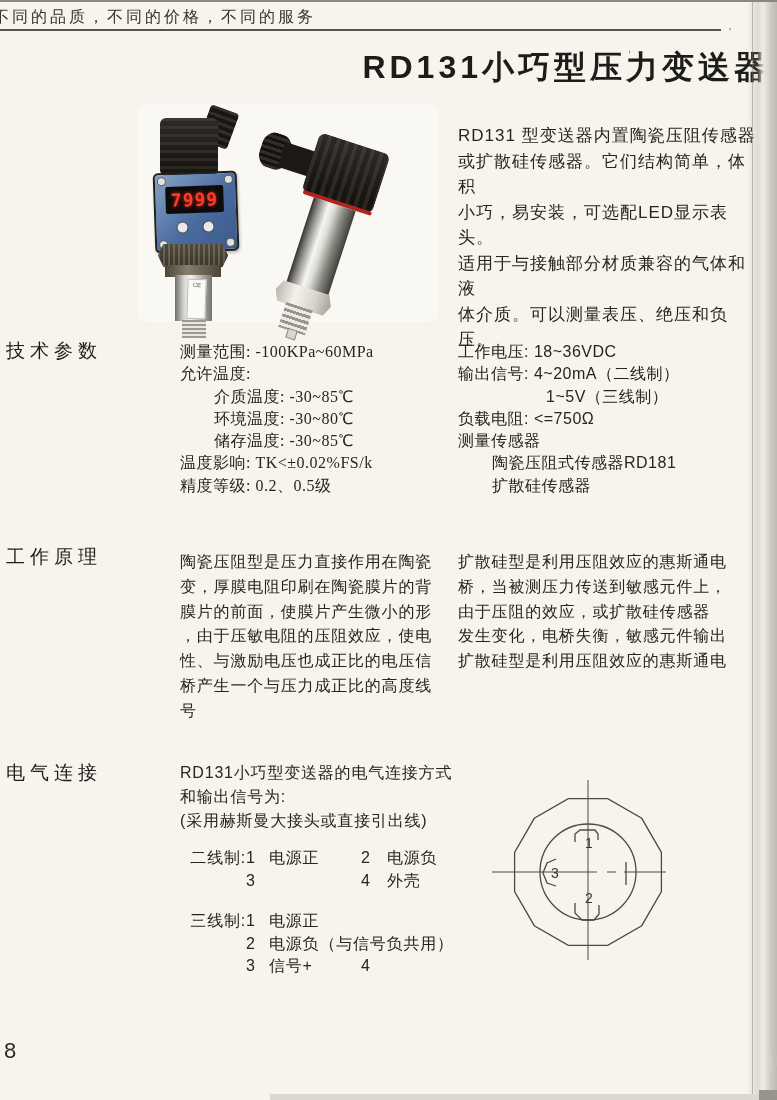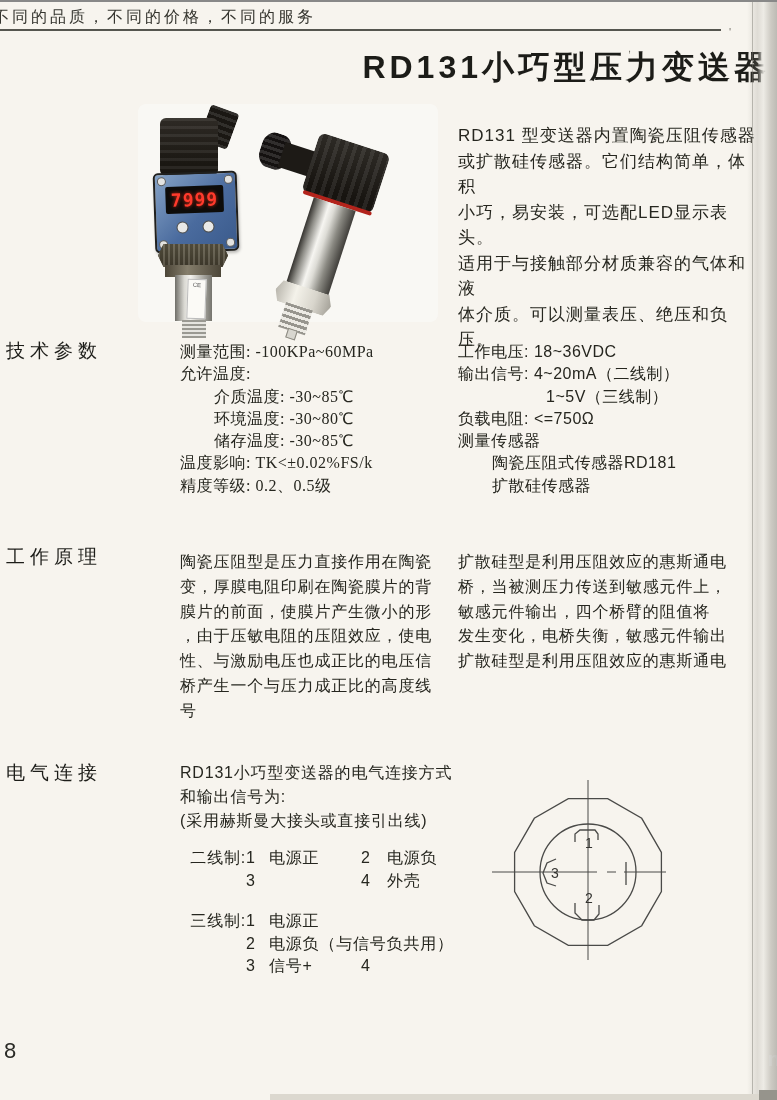--- a/index.html
+++ b/index.html
@@ -194,21 +194,21 @@
       <div>膜片的前面，使膜片产生微小的形</div>
       <div>，由于压敏电阻的压阻效应，使电</div>
       <div>性、与激励电压也成正比的电压信</div>
       <div>桥产生一个与压力成正比的高度线</div>
       <div>号</div>
     </div>
   <div class="para para-right">
 
   <div>扩散硅型是利用压阻效应的惠斯通电</div>
       <div>桥，当被测压力传送到敏感元件上，</div>
-      <div>敏感元件输出，四个桥臂的阻值将</div>
+      <div>由于压阻的效应，或扩散硅传感器</div>
       <div>发生变化，电桥失衡，敏感元件输出</div>
       <div>扩散硅型是利用压阻效应的惠斯通电</div>
     </div>
 
   <div class="sec-heading sec-wiring">电气连接</div>
   <div class="wiring-intro">
 
   <div>RD131小巧型变送器的电气连接方式</div>
       <div>和输出信号为:</div>
       <div>(采用赫斯曼大接头或直接引出线)</div>

